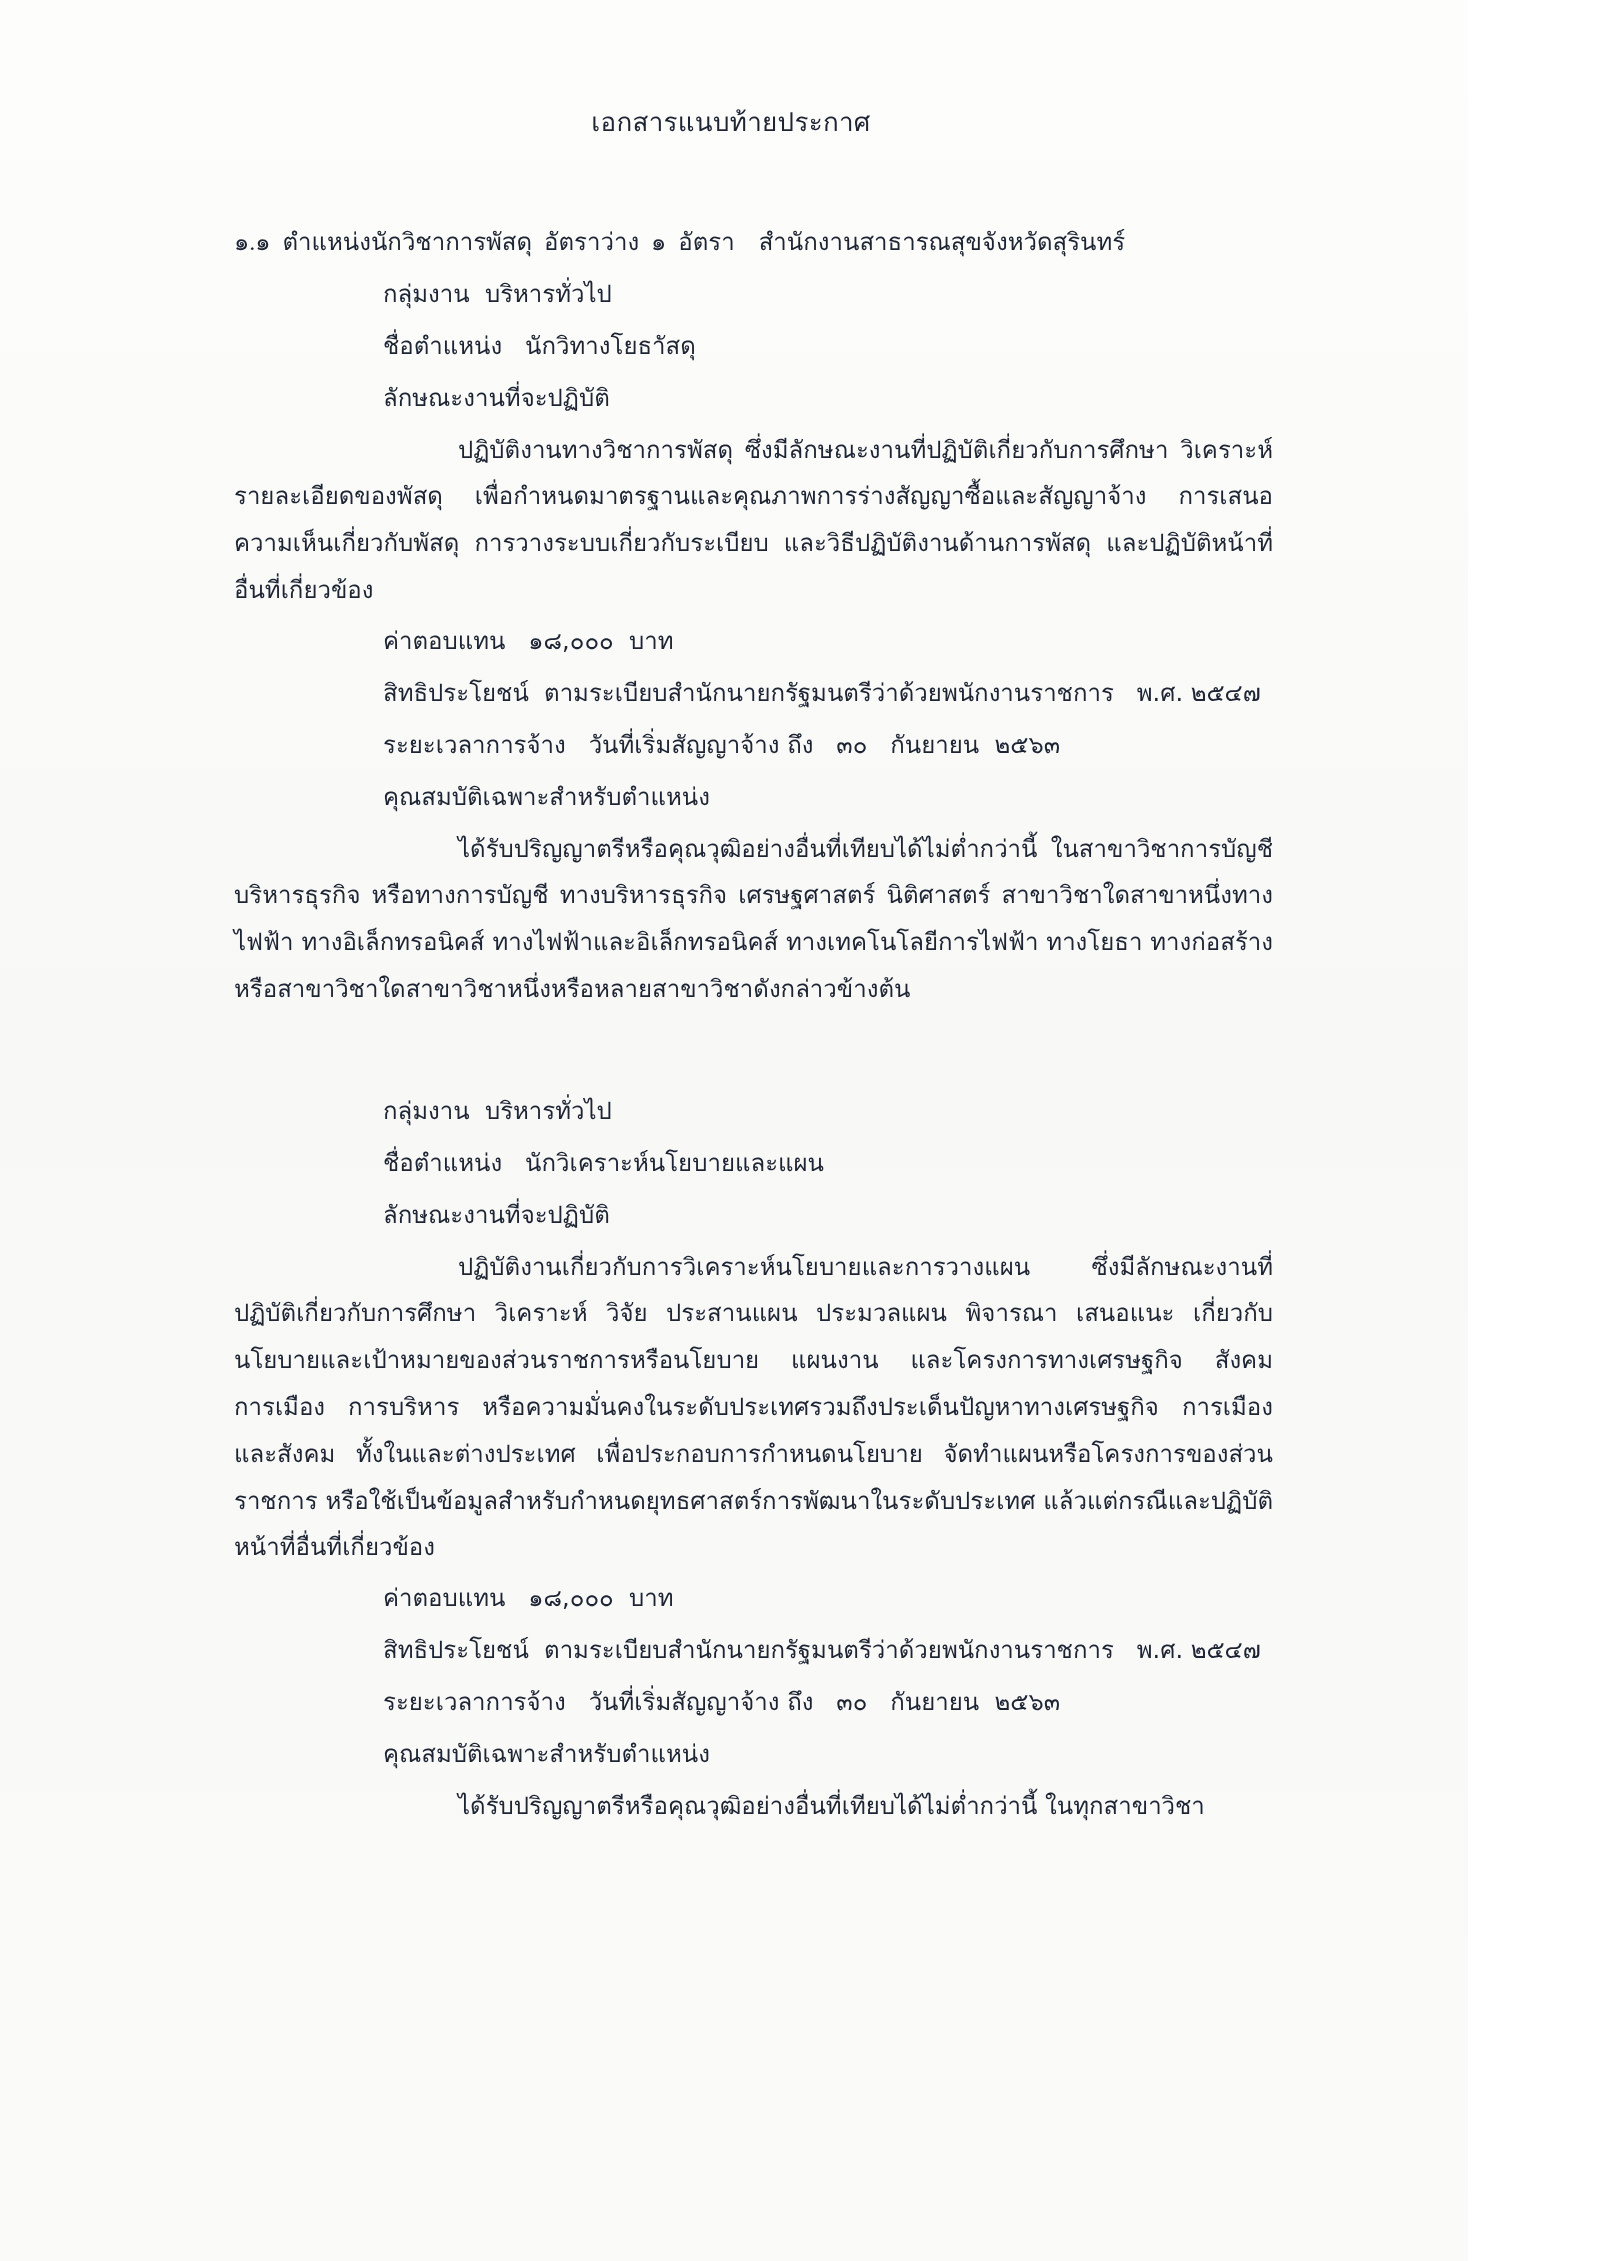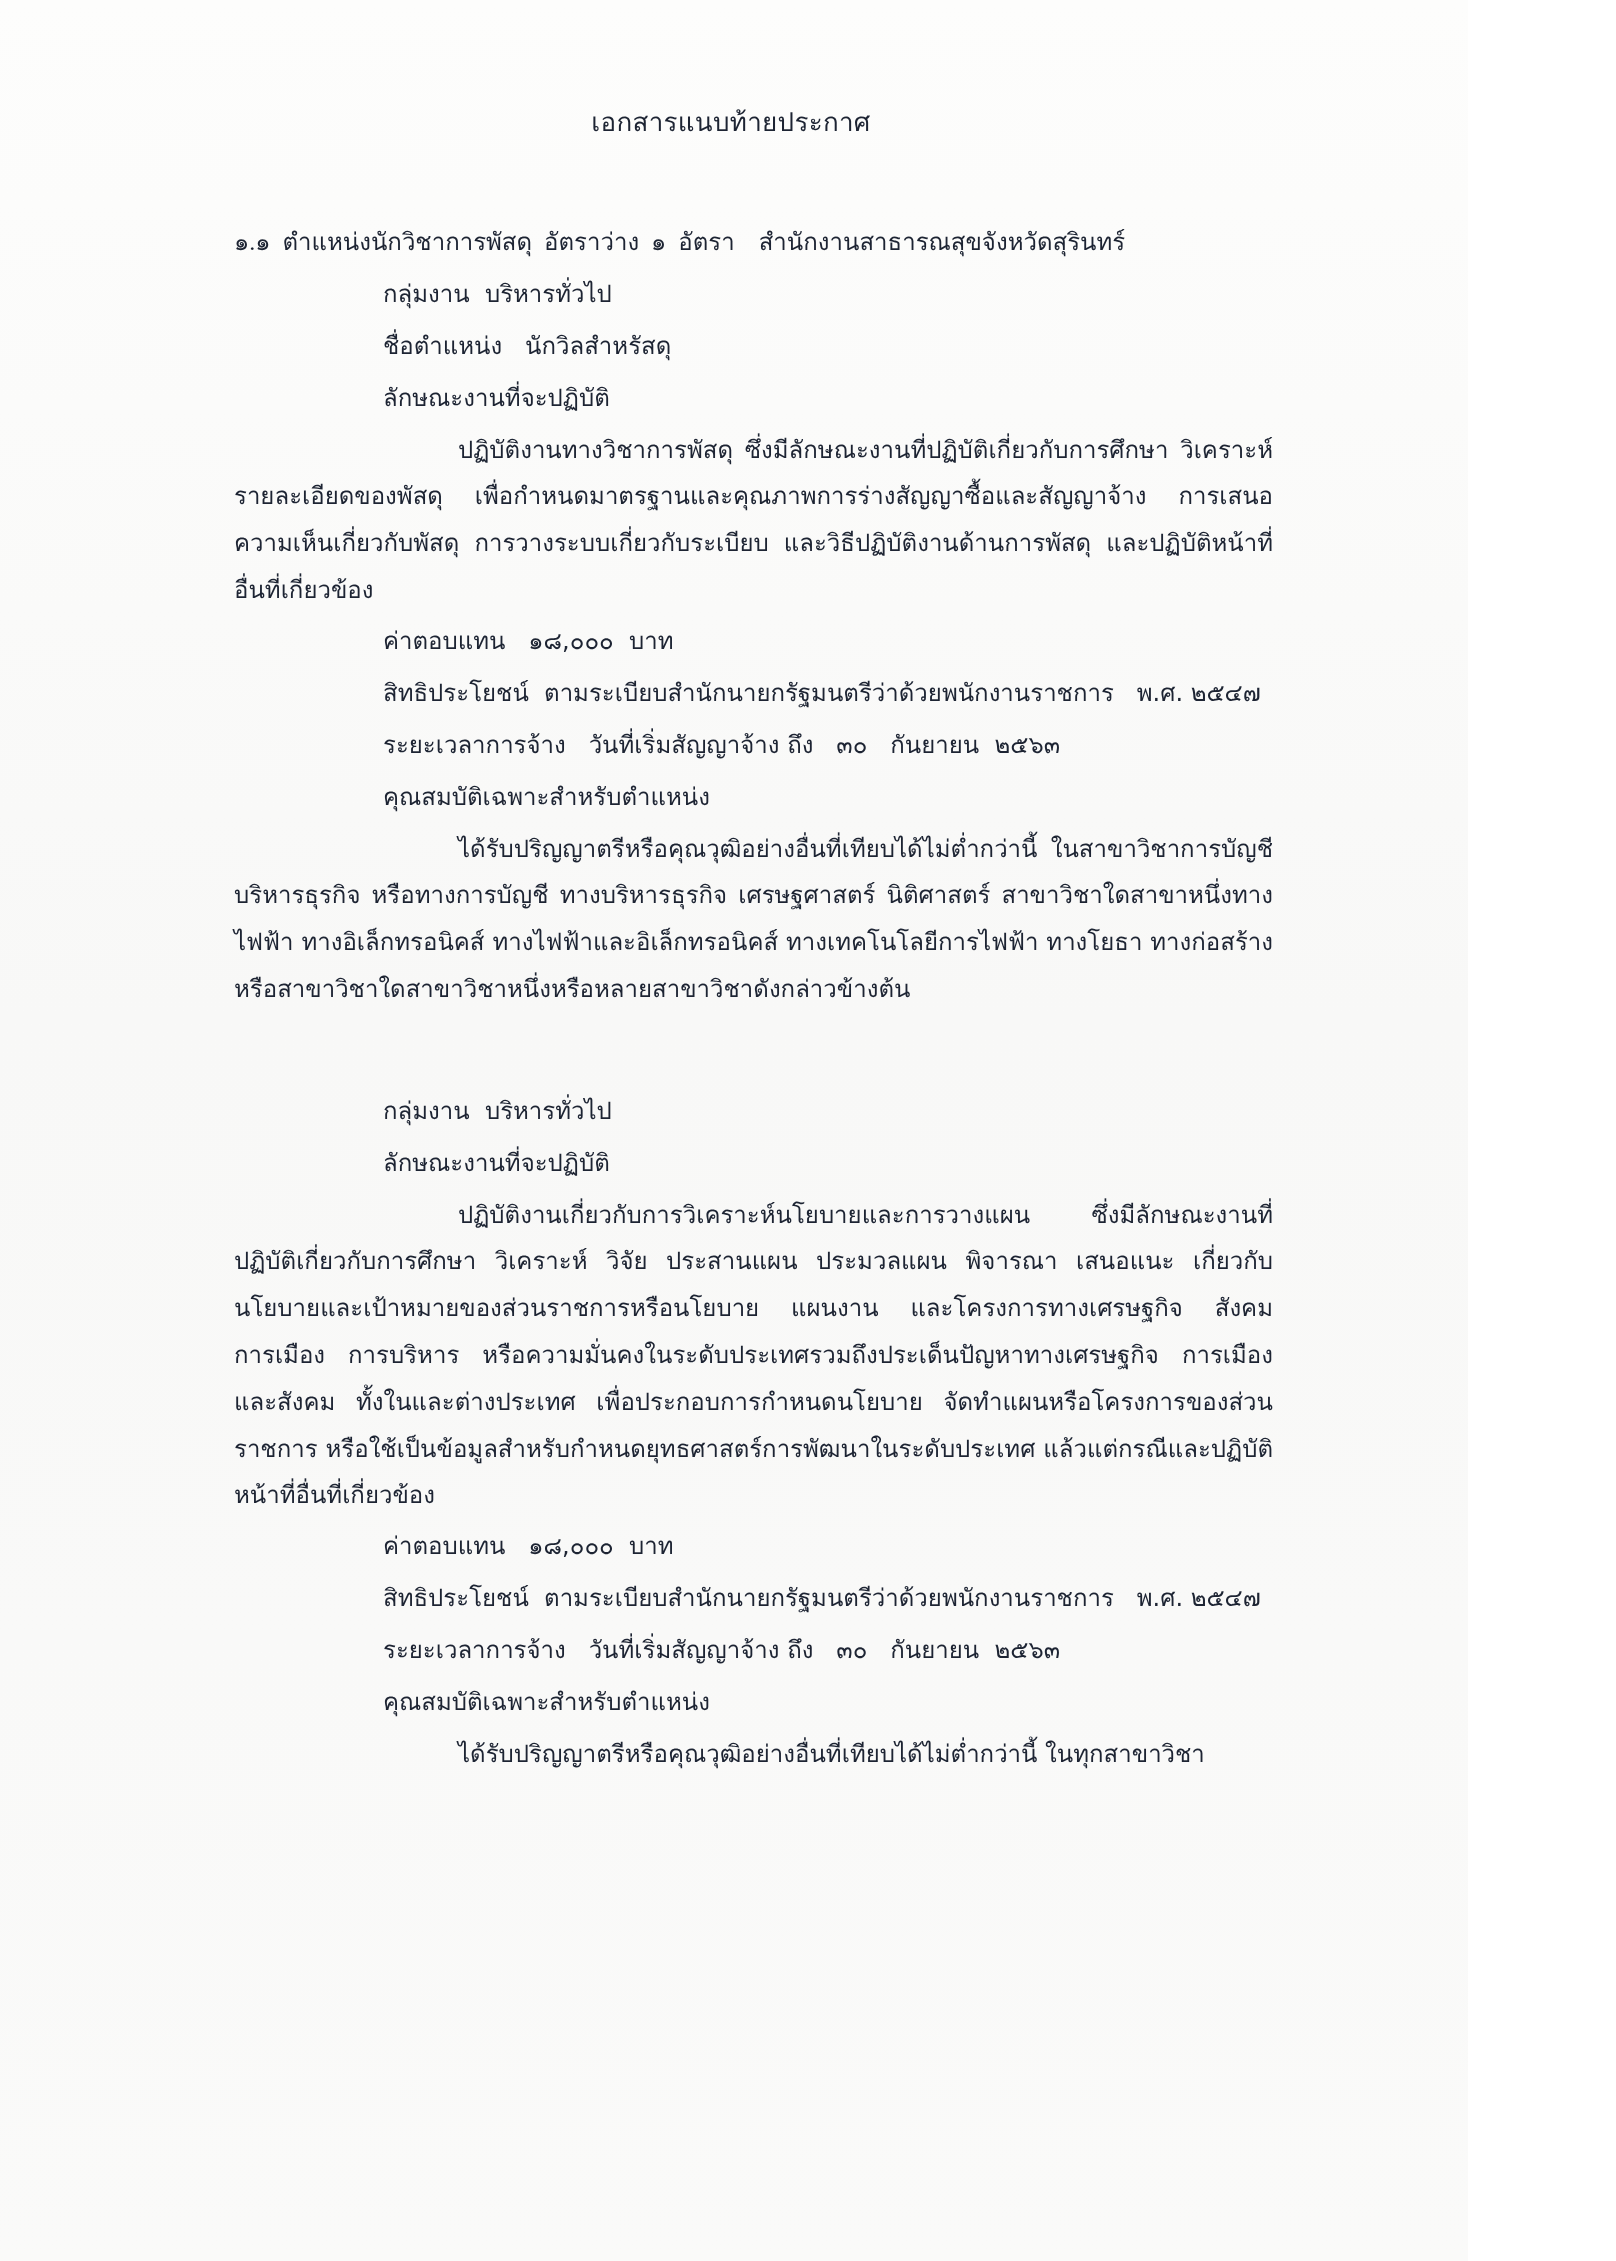--- a/index.html
+++ b/index.html
@@ -76,34 +76,35 @@
 <body>
 
 <div class="page">
   <div class="content">
 
     <div class="doc-title">เอกสารแนบท้ายประกาศ</div>
 
     <div class="section">
       <div class="heading-line">๑.๑  ตำแหน่งนักวิชาการพัสดุ  อัตราว่าง  ๑  อัตรา    สำนักงานสาธารณสุขจังหวัดสุรินทร์</div>
       <div class="indent-1">กลุ่มงาน  บริหารทั่วไป</div>
-      <div class="indent-1">ชื่อตำแหน่ง   นักวิลสำหรัสดุ</div>
+      <div class="indent-1">ชื่อตำแหน่ง   นักวิทางโยธาัสดุ</div>
       <div class="indent-1">ลักษณะงานที่จะปฏิบัติ</div>
       <div class="para para-first">ปฏิบัติงานทางวิชาการพัสดุ ซึ่งมีลักษณะงานที่ปฏิบัติเกี่ยวกับการศึกษา วิเคราะห์รายละเอียดของพัสดุ เพื่อกำหนดมาตรฐานและคุณภาพการร่างสัญญาซื้อและสัญญาจ้าง การเสนอความเห็นเกี่ยวกับพัสดุ การวางระบบเกี่ยวกับระเบียบ และวิธีปฏิบัติงานด้านการพัสดุ และปฏิบัติหน้าที่อื่นที่เกี่ยวข้อง</div>
       <div class="indent-1">ค่าตอบแทน   ๑๘,๐๐๐  บาท</div>
       <div class="indent-1">สิทธิประโยชน์  ตามระเบียบสำนักนายกรัฐมนตรีว่าด้วยพนักงานราชการ   พ.ศ. ๒๕๔๗</div>
       <div class="indent-1">ระยะเวลาการจ้าง   วันที่เริ่มสัญญาจ้าง ถึง   ๓๐   กันยายน  ๒๕๖๓</div>
       <div class="indent-1">คุณสมบัติเฉพาะสำหรับตำแหน่ง</div>
       <div class="para para-first">ได้รับปริญญาตรีหรือคุณวุฒิอย่างอื่นที่เทียบได้ไม่ต่ำกว่านี้ ในสาขาวิชาการบัญชี บริหารธุรกิจ หรือทางการบัญชี  ทางบริหารธุรกิจ เศรษฐศาสตร์ นิติศาสตร์  สาขาวิชาใดสาขาหนึ่งทางไฟฟ้า ทางอิเล็กทรอนิคส์ ทางไฟฟ้าและอิเล็กทรอนิคส์  ทางเทคโนโลยีการไฟฟ้า  ทางโยธา  ทางก่อสร้าง หรือสาขาวิชาใดสาขาวิชาหนึ่งหรือหลายสาขาวิชาดังกล่าวข้างต้น</div>
     </div>
 
     <div class="gap-lg"></div>
 
     <div class="section">
       <div class="indent-1">กลุ่มงาน  บริหารทั่วไป</div>
+      <div class="indent-1">ชื่อตำแหน่ง   นักวิเคราะห์นโยบายและแผน</div>
       <div class="indent-1">ลักษณะงานที่จะปฏิบัติ</div>
       <div class="para para-first">ปฏิบัติงานเกี่ยวกับการวิเคราะห์นโยบายและการวางแผน ซึ่งมีลักษณะงานที่ปฏิบัติเกี่ยวกับการศึกษา วิเคราะห์ วิจัย ประสานแผน ประมวลแผน พิจารณา เสนอแนะ เกี่ยวกับนโยบายและเป้าหมายของส่วนราชการหรือนโยบาย แผนงาน และโครงการทางเศรษฐกิจ สังคม การเมือง การบริหาร  หรือความมั่นคงในระดับประเทศรวมถึงประเด็นปัญหาทางเศรษฐกิจ การเมือง และสังคม ทั้งในและต่างประเทศ  เพื่อประกอบการกำหนดนโยบาย  จัดทำแผนหรือโครงการของส่วนราชการ หรือใช้เป็นข้อมูลสำหรับกำหนดยุทธศาสตร์การพัฒนาในระดับประเทศ แล้วแต่กรณีและปฏิบัติหน้าที่อื่นที่เกี่ยวข้อง</div>
       <div class="indent-1">ค่าตอบแทน   ๑๘,๐๐๐  บาท</div>
       <div class="indent-1">สิทธิประโยชน์  ตามระเบียบสำนักนายกรัฐมนตรีว่าด้วยพนักงานราชการ   พ.ศ. ๒๕๔๗</div>
       <div class="indent-1">ระยะเวลาการจ้าง   วันที่เริ่มสัญญาจ้าง ถึง   ๓๐   กันยายน  ๒๕๖๓</div>
       <div class="indent-1">คุณสมบัติเฉพาะสำหรับตำแหน่ง</div>
       <div class="para para-first">ได้รับปริญญาตรีหรือคุณวุฒิอย่างอื่นที่เทียบได้ไม่ต่ำกว่านี้  ในทุกสาขาวิชา</div>
     </div>
 
 

